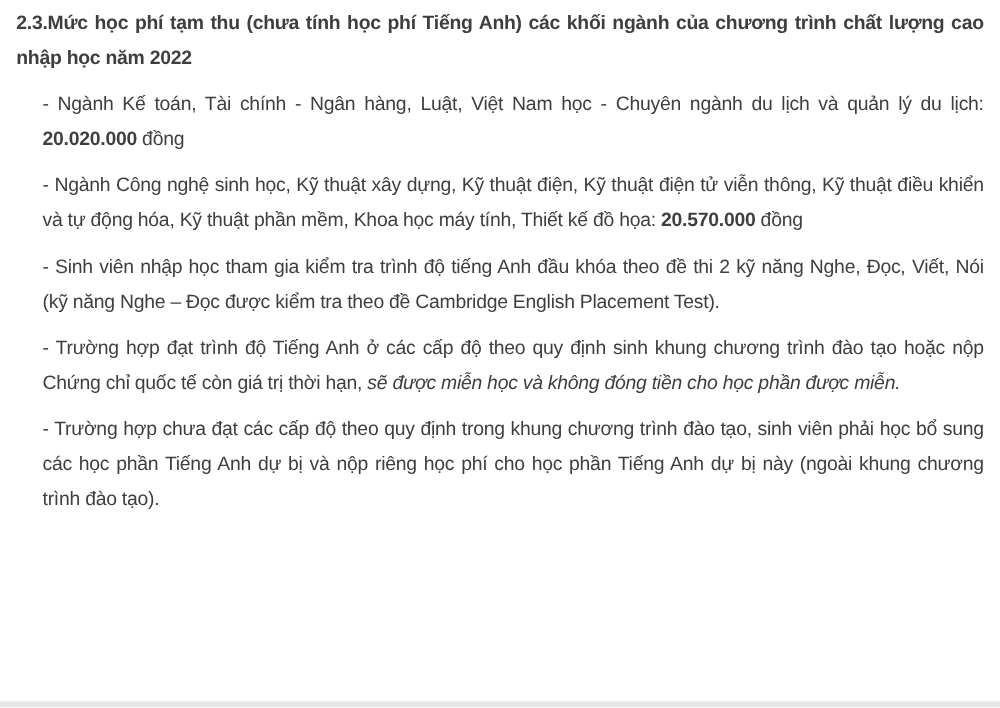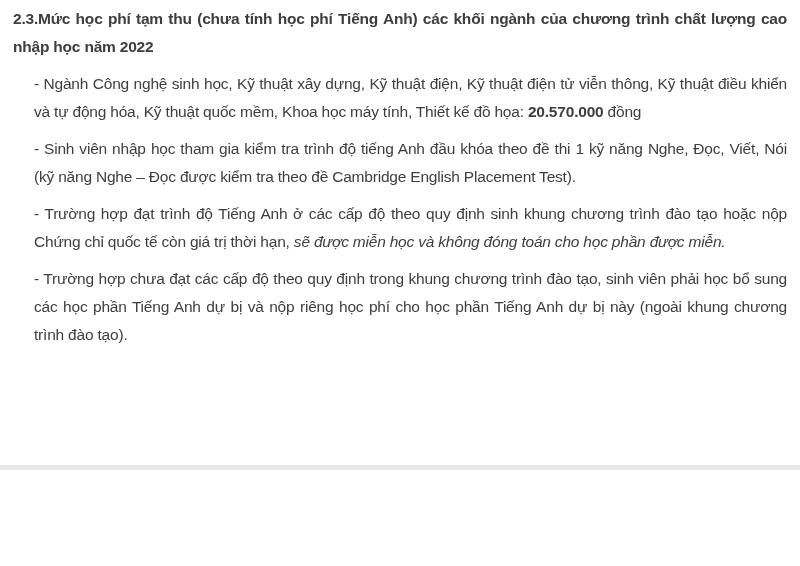--- a/index.html
+++ b/index.html
@@ -4,21 +4,21 @@
 <style>
   html, body {
     margin: 0;
     padding: 0;
     background: #ffffff;
   }
   .page {
     position: relative;
     box-sizing: border-box;
     width: 800px;
-    height: 470px;
+    height: 566px;
     overflow: hidden;
     background: #ffffff;
     padding: 5px 13px 0 13px;
     font-family: "Liberation Sans", "DejaVu Sans", sans-serif;
     font-size: 15.5px;
     line-height: 28px;
     letter-spacing: -0.2px;
     color: #3e3e3e;
     text-align: justify;
   }
@@ -45,27 +45,28 @@
     background: #e7e7e7;
   }
 </style>
 </head>
 <body>
 
 <div class="page">
 
   <div class="heading">2.3.Mức học phí tạm thu (chưa tính học phí Tiếng Anh) các khối ngành của chương trình chất lượng cao nhập học năm 2022</div>
 
+  <p class="para"><span>- Ngành Kế toán, Tài chính - Ngân hàng, Luật, Việt Nam học - Chuyên ngành du lịch và quản lý du lịch: </span><span class="amount">20.020.000</span><span> đồng</span></p>
 
-  <p class="para"><span>- Ngành Công nghệ sinh học, Kỹ thuật xây dựng, Kỹ thuật điện, Kỹ thuật điện tử viễn thông, Kỹ thuật điều khiển và tự động hóa, Kỹ thuật quốc mềm, Khoa học máy tính, Thiết kế đồ họa: </span><span class="amount">20.570.000</span><span> đồng</span></p>
+  <p class="para"><span>- Ngành Công nghệ sinh học, Kỹ thuật xây dựng, Kỹ thuật điện, Kỹ thuật điện tử viễn thông, Kỹ thuật điều khiển và tự động hóa, Kỹ thuật phần mềm, Khoa học máy tính, Thiết kế đồ họa: </span><span class="amount">20.570.000</span><span> đồng</span></p>
 
 
 
 
-  <p class="para"><span>- Sinh viên nhập học tham gia kiểm tra trình độ tiếng Anh đầu khóa theo đề thi 1 kỹ năng Nghe, Đọc, Viết, Nói (kỹ năng Nghe – Đọc được kiểm tra theo đề Cambridge English Placement Test).</span></p>
+  <p class="para"><span>- Sinh viên nhập học tham gia kiểm tra trình độ tiếng Anh đầu khóa theo đề thi 2 kỹ năng Nghe, Đọc, Viết, Nói (kỹ năng Nghe – Đọc được kiểm tra theo đề Cambridge English Placement Test).</span></p>
 
-  <p class="para"><span>- Trường hợp đạt trình độ Tiếng Anh ở các cấp độ theo quy định sinh khung chương trình đào tạo hoặc nộp Chứng chỉ quốc tế còn giá trị thời hạn, </span><span class="em">sẽ được miễn học và không đóng toán cho học phần được miễn.</span></p>
+  <p class="para"><span>- Trường hợp đạt trình độ Tiếng Anh ở các cấp độ theo quy định sinh khung chương trình đào tạo hoặc nộp Chứng chỉ quốc tế còn giá trị thời hạn, </span><span class="em">sẽ được miễn học và không đóng tiền cho học phần được miễn.</span></p>
 
   <p class="para"><span>- Trường hợp chưa đạt các cấp độ theo quy định trong khung chương trình đào tạo, sinh viên phải học bổ sung các học phần Tiếng Anh dự bị và nộp riêng học phí cho học phần Tiếng Anh dự bị này (ngoài khung chương trình đào tạo).</span></p>
 
   <div class="bottom-divider"></div>
 
 </div>
 
 </body></html>

